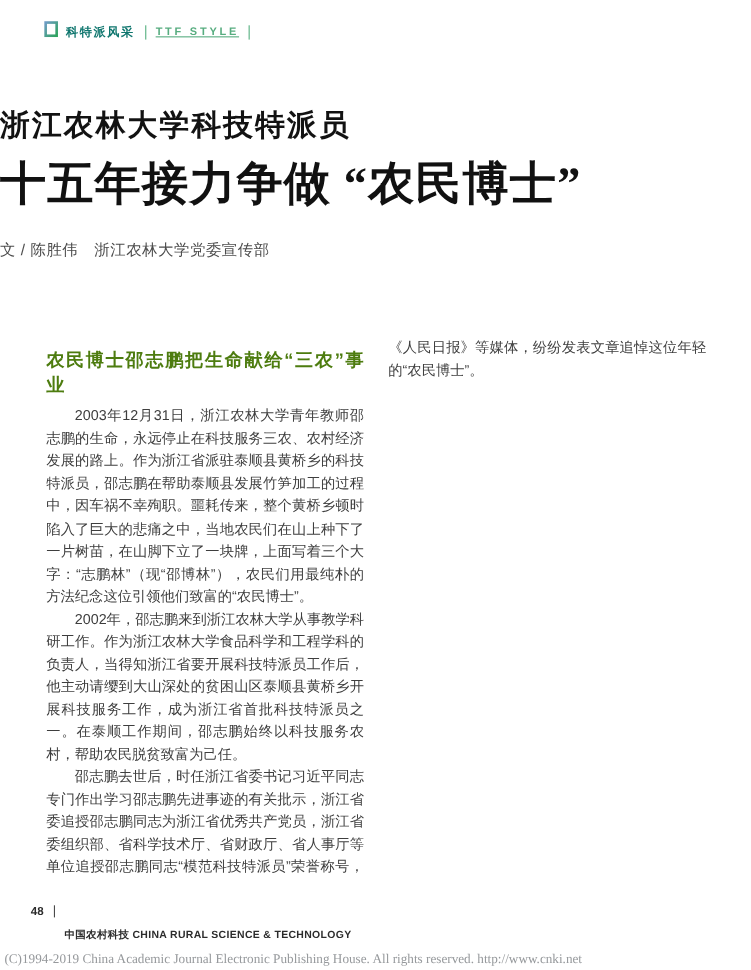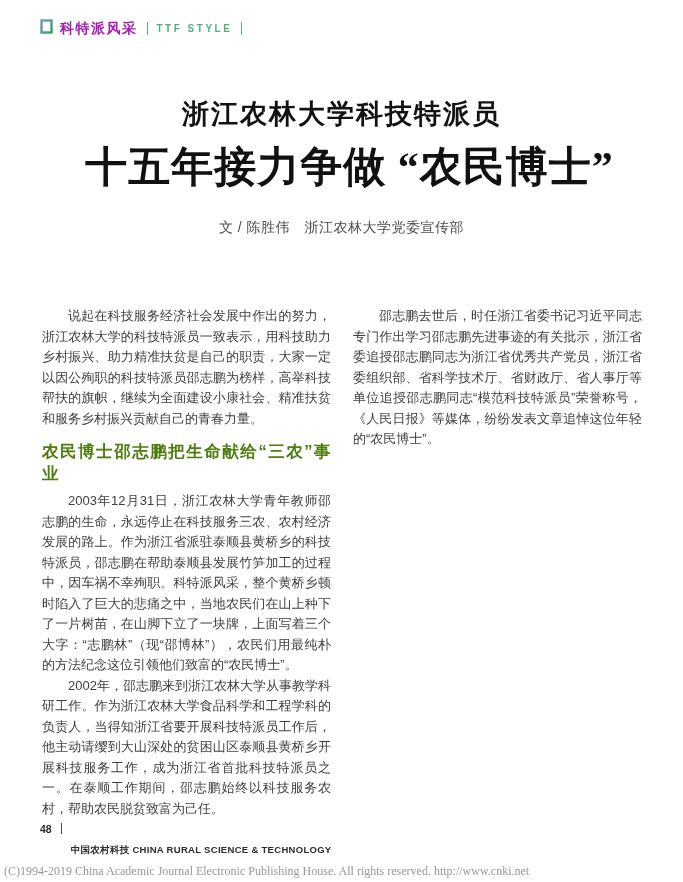--- a/index.html
+++ b/index.html
@@ -19,60 +19,59 @@
   
   .col-head {
     position: absolute;
     top: 19px;
     left: 40px;
     display: flex;
     align-items: center;
   }
   .col-head .logo { display: inline-block; margin-right: 7px; }
   .col-title-cn {
-    color: #a21caf;
+    color: #0f766e;
     font-weight: bold;
-    font-size: 14px;
+    font-size: 11px;
     letter-spacing: 1.5px;
   }
   .head-bar {
     width: 1px;
     height: 13px;
     background: #55b07f;
     margin: 0 9px;
   }
   .col-title-en {
     color: #58ad80;
     font-size: 10px;
     letter-spacing: 2.5px;
     font-weight: bold;
+    text-decoration: underline;
   }
 
   
   .title-block {
     position: absolute;
     top: 96px;
     left: 0;
     right: 0;
-    text-align: center;
   }
   .kicker {
     font-size: 27px;
     font-weight: bold;
     color: #121212;
     letter-spacing: 2px;
   }
   .main-title {
     margin-top: 7px;
     font-family: "Liberation Serif", "DejaVu Serif", serif;
     font-size: 42px;
     font-weight: 600;
     color: #111111;
     letter-spacing: 1px;
-    padding-left: 16px;
   }
   .byline {
     margin-top: 24px;
     font-size: 14px;
     color: #4c4c4c;
     letter-spacing: 0.5px;
   }
 
   
   .article {
@@ -99,21 +98,21 @@
     font-size: 16.5px;
     font-weight: bold;
     letter-spacing: 0.5px;
     margin: 11px 0 7px 0;
     line-height: 22px;
   }
 
   
   .page-foot {
     position: absolute;
-    left: 40px;
+    left: 28px;
     bottom: 25px;
     display: flex;
     align-items: center;
   }
   .page-num {
     font-size: 10.5px;
     font-weight: bold;
     color: #2c2c2c;
     margin-right: 9px;
   }
@@ -164,25 +163,24 @@
   </header>
 
   <div class="title-block">
     <div class="kicker">浙江农林大学科技特派员</div>
     <h1 class="main-title">十五年接力争做 “农民博士”</h1>
     <div class="byline">文 / 陈胜伟　浙江农林大学党委宣传部</div>
   </div>
 
   <main class="article">
     <div>
-        <p>说起在科技服务经济社会发展中作出的努力，浙江农林大学的科技特派员一致表示，用科技助力乡村振兴、助力精准扶贫是自己的职责，大家一定以因公殉职的科技特派员邵志鹏为榜样，高举科技帮扶的旗帜，继续为全面建设小康社会、精准扶贫和服务乡村振兴贡献自己的青春力量。</p>
       </div>
     <h3 class="sec-heading">农民博士邵志鹏把生命献给“三农”事业</h3>
     <div>
-        <p>2003年12月31日，浙江农林大学青年教师邵志鹏的生命，永远停止在科技服务三农、农村经济发展的路上。作为浙江省派驻泰顺县黄桥乡的科技特派员，邵志鹏在帮助泰顺县发展竹笋加工的过程中，因车祸不幸殉职。科特派风采，整个黄桥乡顿时陷入了巨大的悲痛之中，当地农民们在山上种下了一片树苗，在山脚下立了一块牌，上面写着三个大字：“志鹏林”（现“邵博林”），农民们用最纯朴的方法纪念这位引领他们致富的“农民博士”。</p>
+        <p>2003年12月31日，浙江农林大学青年教师邵志鹏的生命，永远停止在科技服务三农、农村经济发展的路上。作为浙江省派驻泰顺县黄桥乡的科技特派员，邵志鹏在帮助泰顺县发展竹笋加工的过程中，因车祸不幸殉职。噩耗传来，整个黄桥乡顿时陷入了巨大的悲痛之中，当地农民们在山上种下了一片树苗，在山脚下立了一块牌，上面写着三个大字：“志鹏林”（现“邵博林”），农民们用最纯朴的方法纪念这位引领他们致富的“农民博士”。</p>
         <p>2002年，邵志鹏来到浙江农林大学从事教学科研工作。作为浙江农林大学食品科学和工程学科的负责人，当得知浙江省要开展科技特派员工作后，他主动请缨到大山深处的贫困山区泰顺县黄桥乡开展科技服务工作，成为浙江省首批科技特派员之一。在泰顺工作期间，邵志鹏始终以科技服务农村，帮助农民脱贫致富为己任。</p>
         <p>邵志鹏去世后，时任浙江省委书记习近平同志专门作出学习邵志鹏先进事迹的有关批示，浙江省委追授邵志鹏同志为浙江省优秀共产党员，浙江省委组织部、省科学技术厅、省财政厅、省人事厅等单位追授邵志鹏同志“模范科技特派员”荣誉称号，《人民日报》等媒体，纷纷发表文章追悼这位年轻的“农民博士”。</p>
       </div>
   </main>
 
   <footer class="page-foot">
     <span class="page-num">48</span>
     <span class="foot-bar"></span>
     <span class="journal-name">中国农村科技 CHINA RURAL SCIENCE &amp; TECHNOLOGY</span>
   </footer>

